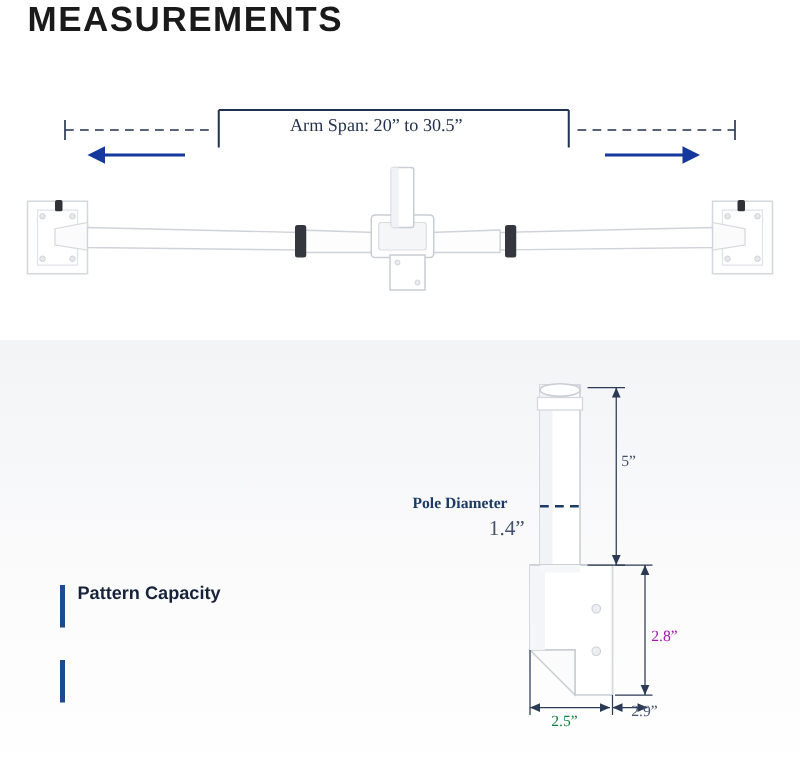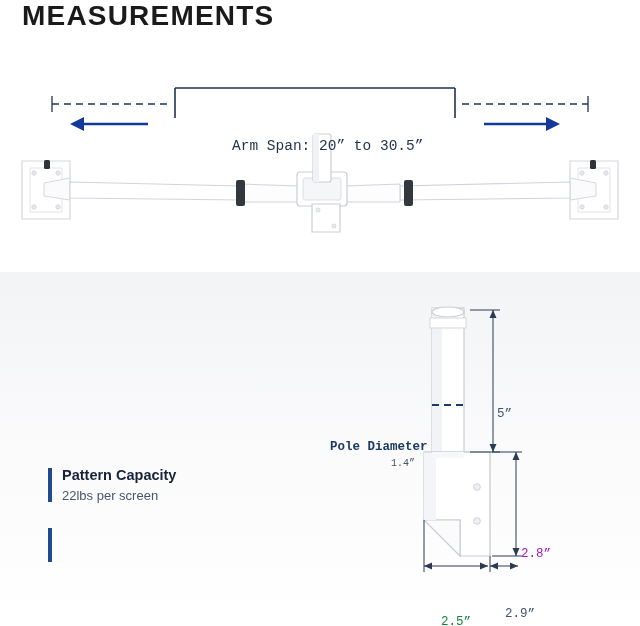--- a/index.html
+++ b/index.html
@@ -51,41 +51,40 @@
     left: 0;
     top: 0;
     width: 640px;
     height: 626px;
   }
 
   
   .lbl {
     position: absolute;
     color: #1f3a68;
-    font-family: Liberation Mono, monospace;
+    font-family: Liberation Serif, serif;
     white-space: nowrap;
-    margin-top: 45px;
   }
   .arm-span-label {
     left: 232px;
     top: 93px;
     font-size: 14.5px;
     color: #24334d;
   }
   .pole-diameter-label {
     left: 330px;
     top: 395px;
     font-size: 12.5px;
     font-weight: bold;
     color: #1b3b66;
   }
   .pole-diameter-value {
     left: 391px;
     top: 413px;
-    font-size: 10px;
+    font-size: 17px;
     color: #44526b;
   }
   .dim-5 {
     left: 497px;
     top: 362px;
     font-size: 12.5px;
     color: #44526b;
   }
   .dim-28 {
     left: 521px;
@@ -257,18 +256,17 @@
 <div class="lbl pole-diameter-value">1.4”</div>
 
 <div class="lbl dim-5">5”</div>
 <div class="lbl dim-28">2.8”</div>
 <div class="lbl dim-16">2.9”</div>
 <div class="lbl dim-25">2.5”</div>
 
 <div class="spec-block spec-weight">
   <div class="spec-bar"></div>
   <div class="spec-title">Pattern Capacity</div>
-  <div class="spec-value">22lbs per screen</div>
 </div>
 
 <div class="spec-block spec-vesa">
   <div class="spec-bar"></div>
 </div>
 
 </body></html>

